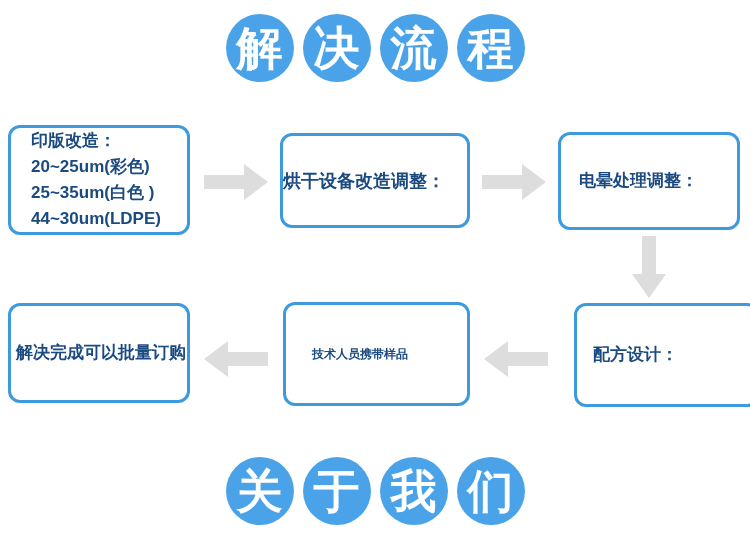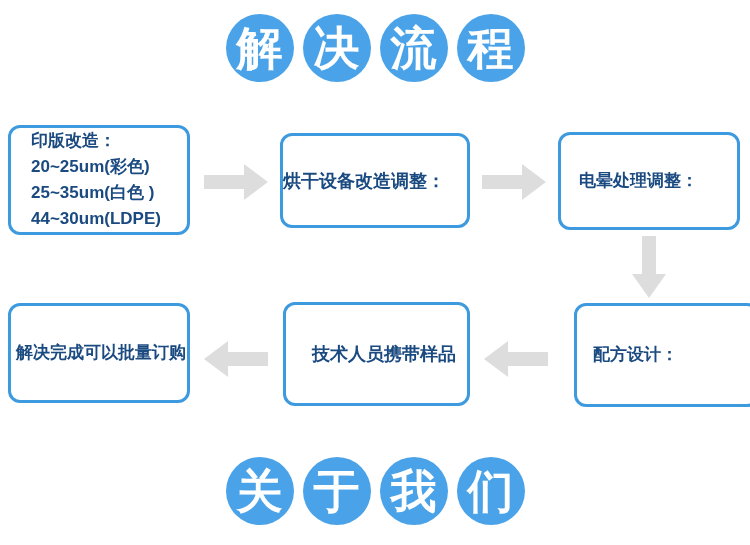--- a/index.html
+++ b/index.html
@@ -23,21 +23,21 @@
     position:absolute;box-sizing:border-box;background:#ffffff;
     border:3px solid #3E9ADF;border-radius:12px;
     display:flex;flex-direction:column;justify-content:center;
     color:#1A4A80;font-weight:bold;font-size:17px;line-height:26px;
   }
   .box .line{white-space:nowrap;}
   #box1{left:8px;top:125px;width:182px;height:110px;padding-left:20px;}
   #box2{left:280px;top:133px;width:190px;height:95px;font-size:18px;line-height:28px;}
   #box3{left:558px;top:132px;width:182px;height:98px;padding-left:18px;}
   #box4{left:574px;top:303px;width:185px;height:104px;padding-left:16px;}
-  #box5{left:283px;top:302px;width:187px;height:104px;padding-left:26px;font-size:18px;line-height:28px;}
+  #box5{left:283px;top:302px;width:187px;height:104px;padding-left:26px;font-size:12px;line-height:28px;}
   #box6{left:8px;top:303px;width:182px;height:100px;align-items:center;padding-left:4px;}
   
   .arrow{position:absolute;}
   .arrow polygon{fill:#DDDDDD;}
   #arrow-1{left:204px;top:164px;}
   #arrow-2{left:482px;top:164px;}
   #arrow-down{left:632px;top:236px;}
   #arrow-3{left:484px;top:341px;}
   #arrow-4{left:204px;top:341px;}
   #title-top{top:14px;}

